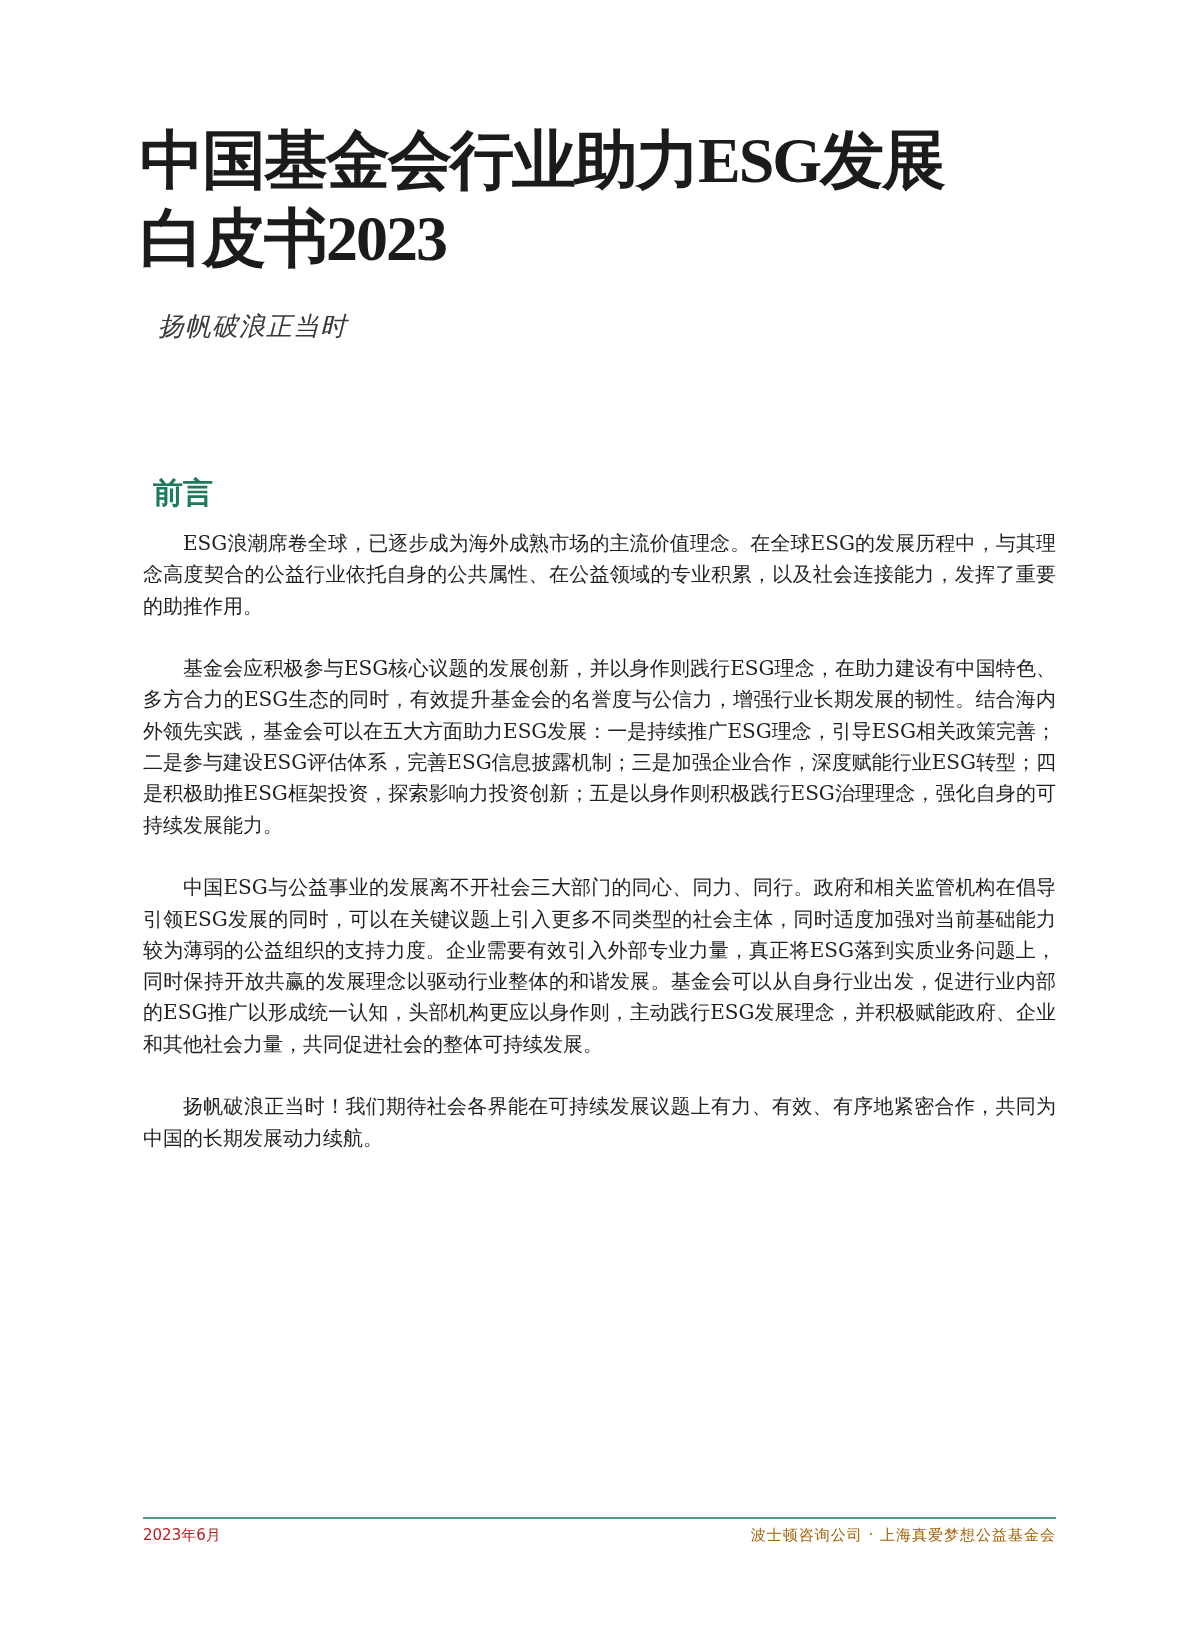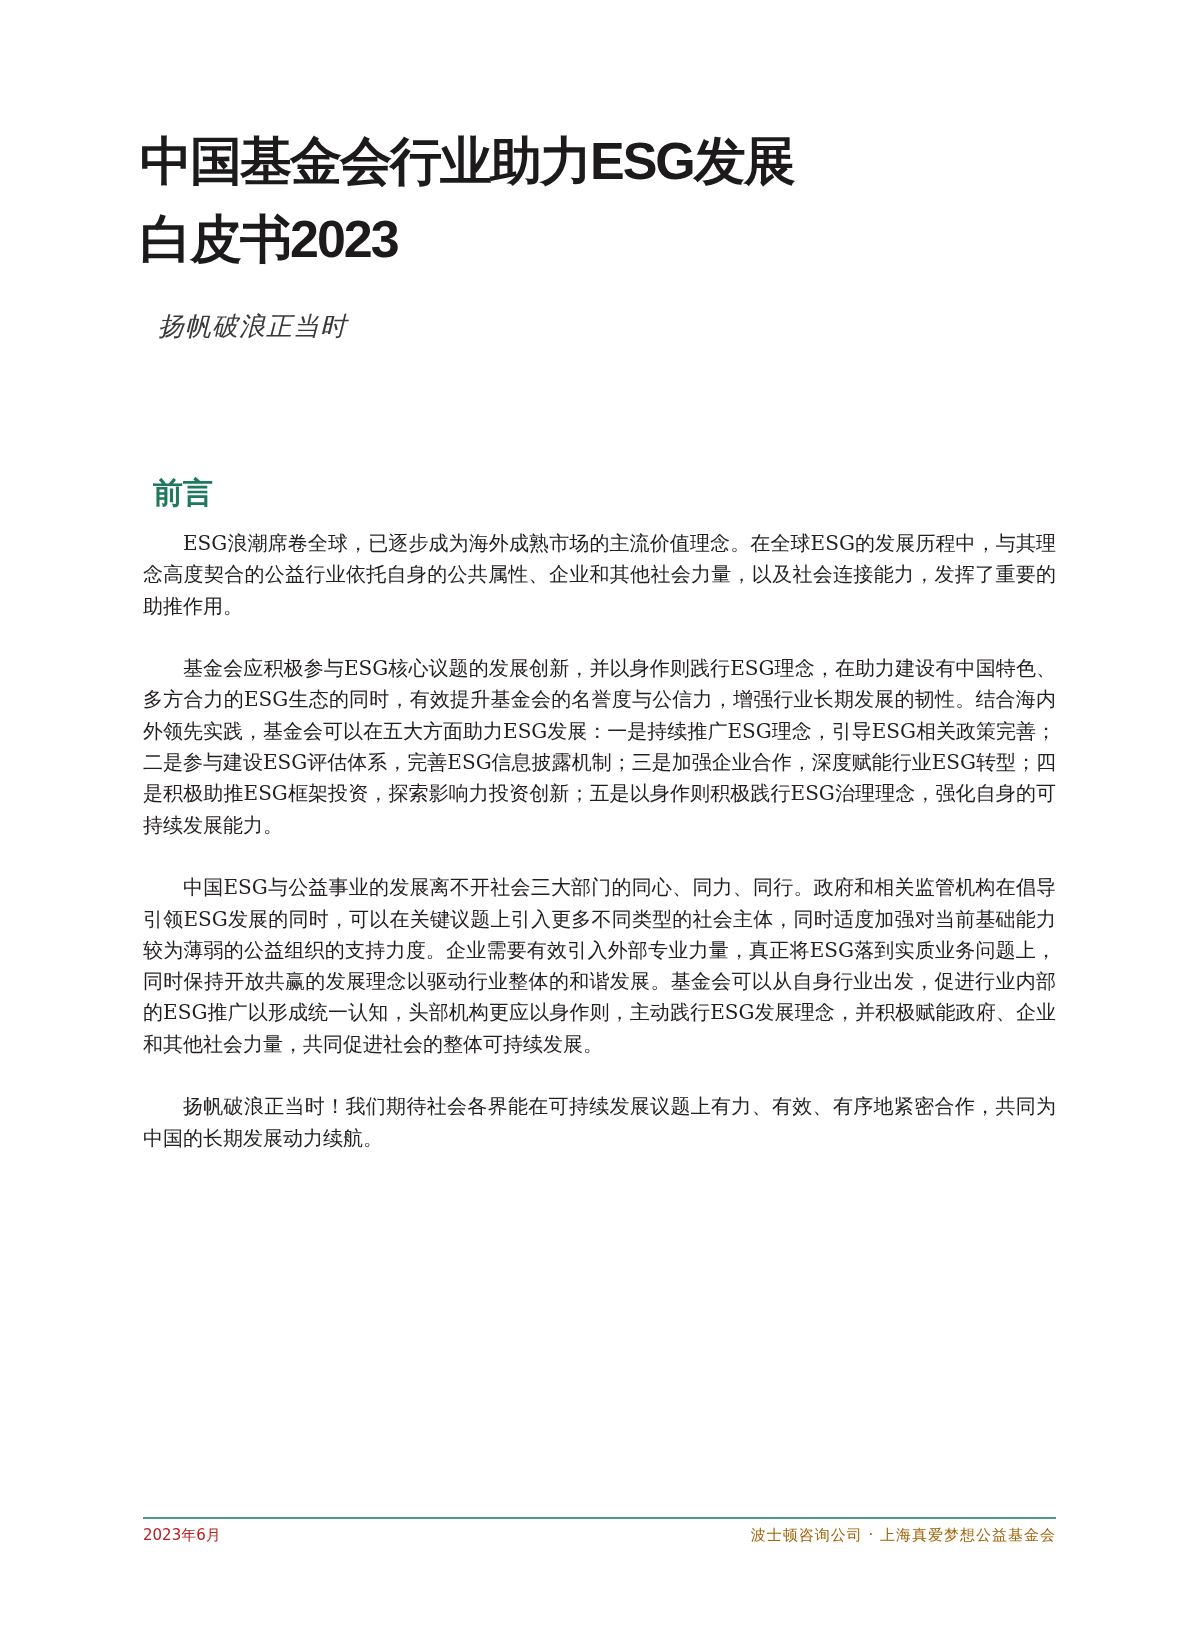--- a/index.html
+++ b/index.html
@@ -20,23 +20,23 @@
       left: 0; top: 0;
       width: 1200px;
       height: 1630px;
     }
     .title {
       position: absolute;
       left: 140px;
       top: 122px;
       width: 920px;
       margin: 0;
-      font-family: Liberation Sans, sans-serif;
+      font-family: Liberation Serif, serif;
       font-weight: bold;
-      font-size: 52px;
+      font-size: 64px;
       line-height: 78px;
       letter-spacing: -2px;
       color: #1c1a1a;
     }
     .title span { display: block; white-space: nowrap; }
     .subtitle {
       position: absolute;
       left: 142px;
       top: 293px;
       margin: 16px;
@@ -110,21 +110,21 @@
   <h1 class="title">
     <span>中国基金会行业助力ESG发展</span>
     <span>白皮书2023</span>
   </h1>
 
   <p class="subtitle">扬帆破浪正当时</p>
 
   <h2 class="section-heading">前言</h2>
 
   <div class="body-text">
-    <p>ESG浪潮席卷全球，已逐步成为海外成熟市场的主流价值理念。在全球ESG的发展历程中，与其理念高度契合的公益行业依托自身的公共属性、企业和其他社会力量，以及社会连接能力，发挥了重要的助推作用。</p>
+    <p>ESG浪潮席卷全球，已逐步成为海外成熟市场的主流价值理念。在全球ESG的发展历程中，与其理念高度契合的公益行业依托自身的公共属性、在公益领域的专业积累，以及社会连接能力，发挥了重要的助推作用。</p>
     <p>基金会应积极参与ESG核心议题的发展创新，并以身作则践行ESG理念，在助力建设有中国特色、多方合力的ESG生态的同时，有效提升基金会的名誉度与公信力，增强行业长期发展的韧性。结合海内外领先实践，基金会可以在五大方面助力ESG发展：一是持续推广ESG理念，引导ESG相关政策完善；二是参与建设ESG评估体系，完善ESG信息披露机制；三是加强企业合作，深度赋能行业ESG转型；四是积极助推ESG框架投资，探索影响力投资创新；五是以身作则积极践行ESG治理理念，强化自身的可持续发展能力。</p>
     <p>中国ESG与公益事业的发展离不开社会三大部门的同心、同力、同行。政府和相关监管机构在倡导引领ESG发展的同时，可以在关键议题上引入更多不同类型的社会主体，同时适度加强对当前基础能力较为薄弱的公益组织的支持力度。企业需要有效引入外部专业力量，真正将ESG落到实质业务问题上，同时保持开放共赢的发展理念以驱动行业整体的和谐发展。基金会可以从自身行业出发，促进行业内部的ESG推广以形成统一认知，头部机构更应以身作则，主动践行ESG发展理念，并积极赋能政府、企业和其他社会力量，共同促进社会的整体可持续发展。</p>
     <p>扬帆破浪正当时！我们期待社会各界能在可持续发展议题上有力、有效、有序地紧密合作，共同为中国的长期发展动力续航。</p>
   </div>
 
   <div class="footer-rule"></div>
   <div class="footer-left">2023年6月</div>
   <div class="footer-right">波士顿咨询公司 · 上海真爱梦想公益基金会</div>
 
 </div>

